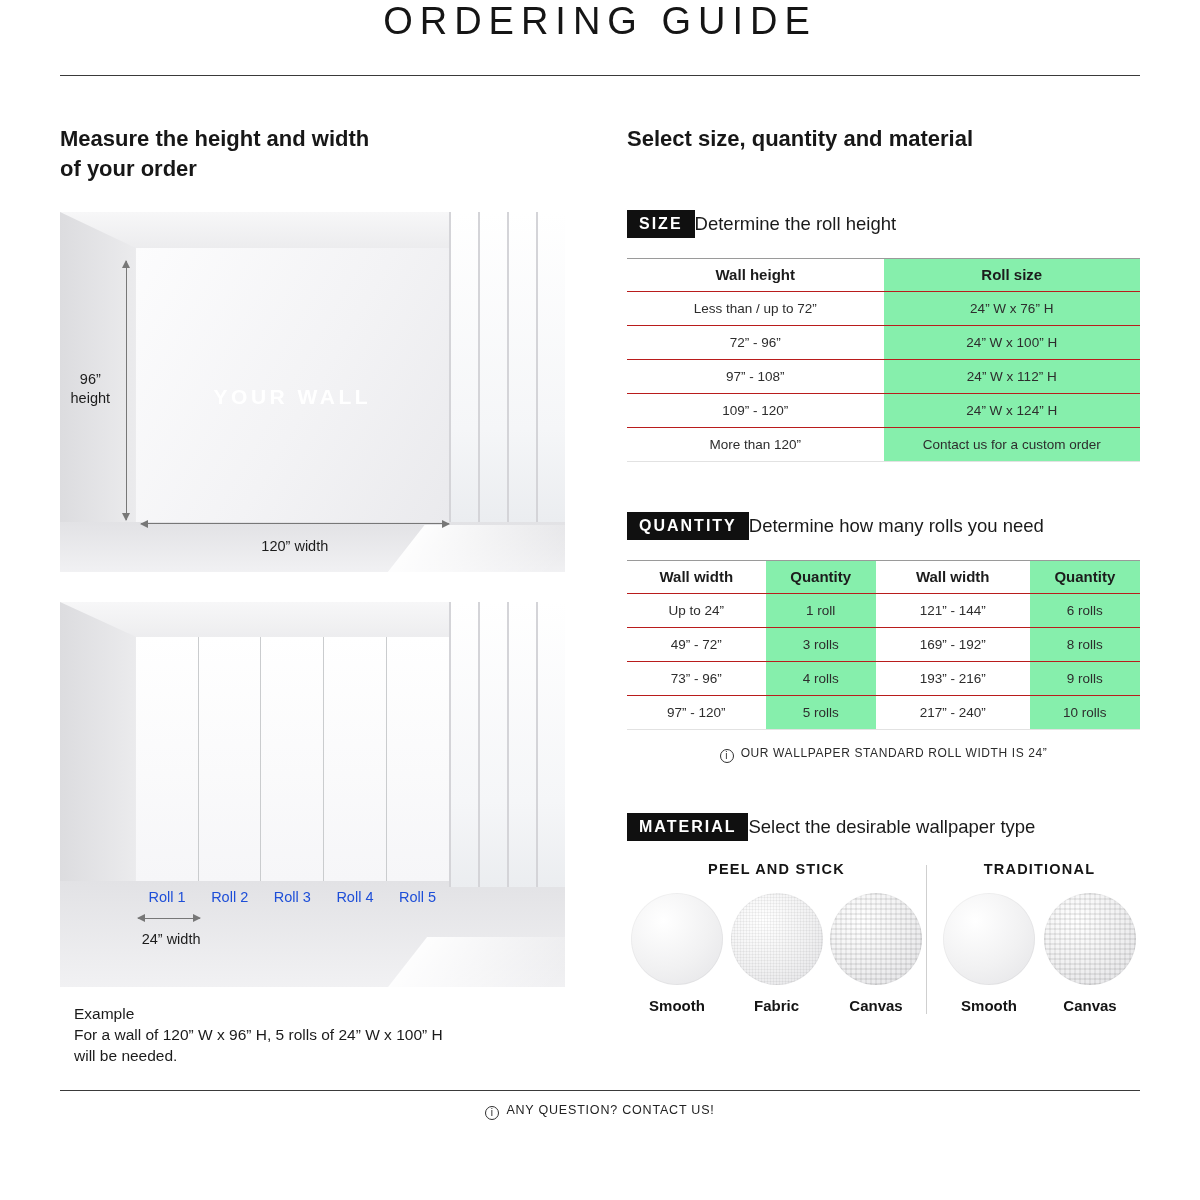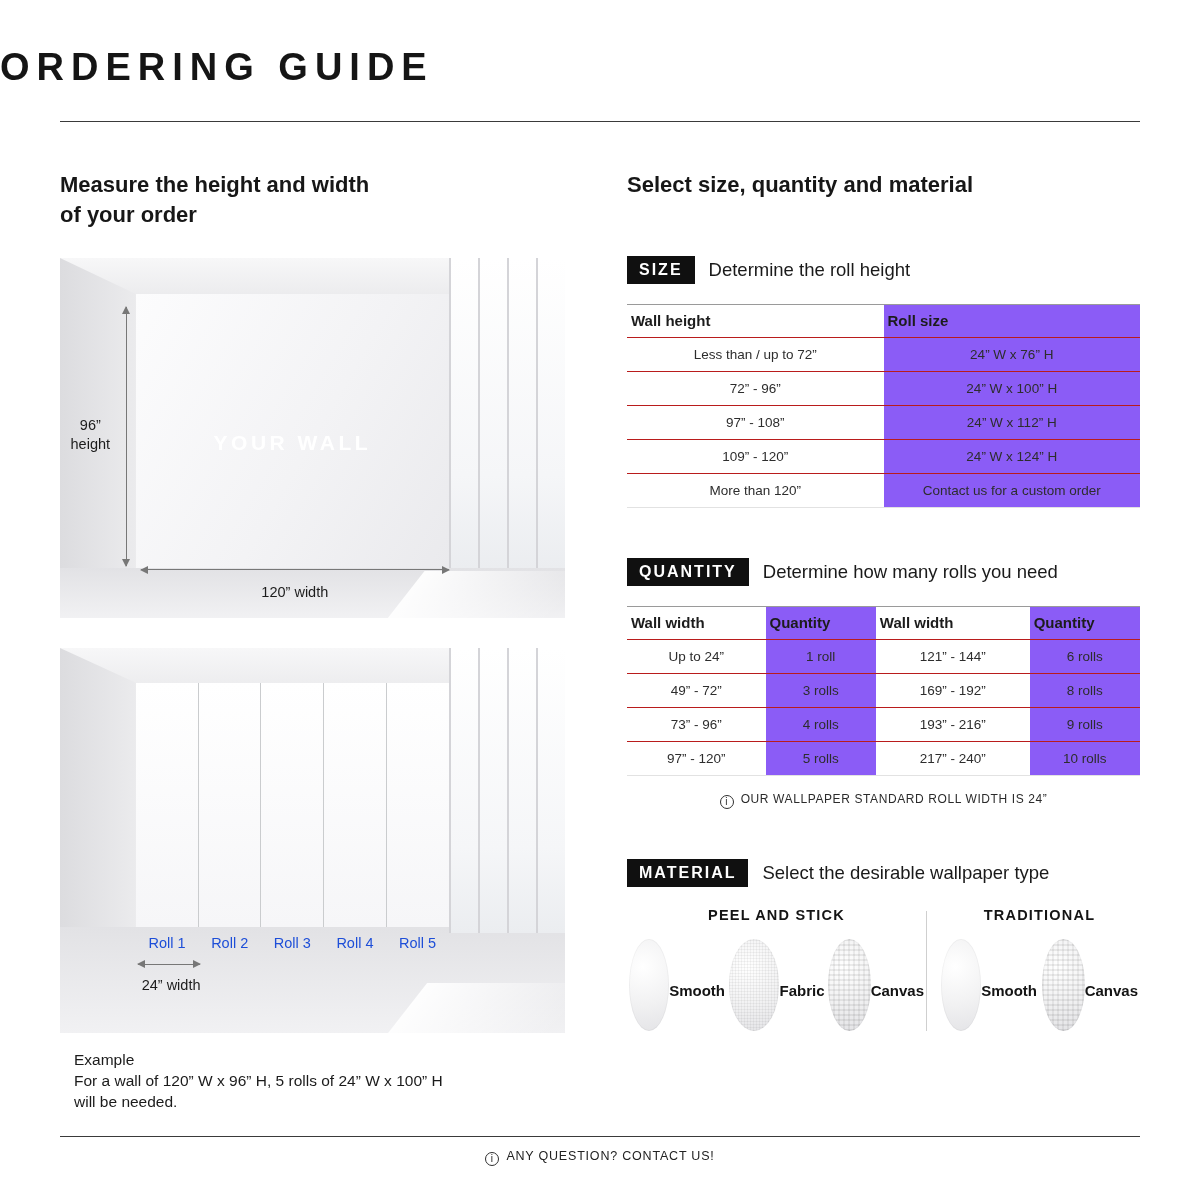--- a/index.html
+++ b/index.html
@@ -1,20 +1,20 @@
 <!DOCTYPE html>
 <html><head>
 <meta charset="utf-8">
 <style>
   * { margin:0; padding:0; box-sizing:border-box; }
   html,body { background:#ffffff; }
   body { font-family:"Liberation Sans", sans-serif; color:#1c1c1c; }
   .page { width:1200px; height:1200px; margin:0 auto; background:#fff; position:relative; overflow:hidden; }
 
-  .title { padding-top:46px; font-size:38px; font-weight:700; letter-spacing:7px; color:#151515; }
+  .title { text-align:center; font-size:38px; font-weight:400; letter-spacing:7px; color:#151515; }
   .rule { border:0; border-top:1.5px solid #3a3a3a; margin:32px 60px 0; }
   .bottom-rule { margin:24px 60px 0; }
 
   .columns { display:flex; padding:0 60px; align-items:flex-start; }
   .col-left { width:505px; margin-right:62px; flex:0 0 auto; }
   .col-right { width:513px; flex:0 0 auto; }
 
   .section-heading { margin-top:48px; font-size:22px; font-weight:600; line-height:30px; color:#171717; }
 
   
@@ -63,47 +63,47 @@
   .panel { flex:1; background:linear-gradient(to bottom,#ffffff,#f6f6f8); }
   .panel + .panel { border-left:1.5px solid #caccce; }
   .roll-labels { position:absolute; left:15%; top:74.5%; width:62%; display:flex; }
   .roll-labels span { flex:1; text-align:center; font-size:14.5px; color:#1d4ed8; }
   .dim-h2 { left:15.5%; top:82%; width:12.3%; }
   .dim-h2-label { position:absolute; left:14%; top:85.5%; width:16%; text-align:center; font-size:14.5px; color:#1c1c1c; }
 
   .example { margin-top:16px; padding-left:14px; font-size:15.5px; line-height:21px; color:#1b1b1b; }
 
   
-  .sec-head { display:flex; align-items:center; gap:14px; margin-top:50px; }
+  .sec-head { display:flex; align-items:center; margin-top:50px; }
   .sec-head.first { margin-top:56px; }
   .badge { background:#101010; color:#fff; font-weight:700; font-size:16px; letter-spacing:2px; padding:5px 12px; white-space:nowrap; }
   .sec-sub { font-size:18.5px; color:#1a1a1a; }
 
   table.data-table { width:100%; border-collapse:collapse; margin-top:20px; table-layout:fixed; }
-  table.data-table th { font-weight:700; font-size:15px; padding:7px 4px 8px; text-align:left; }
+  table.data-table th { font-weight:700; font-size:15px; padding:7px 4px 8px; text-align:center; }
   table.data-table td { font-size:13.5px; color:#2d2d2d; padding:9px 4px; text-align:center; }
   table.data-table thead tr { border-top:1px solid #9a9a9a; }
   table.data-table tbody tr { border-top:1px solid #b91c1c; }
   table.data-table tbody tr:last-child { border-bottom:1px solid #e2e2e2; }
-  td.gray, th.gray { background:#8b5cf6; }
+  td.gray, th.gray { background:#86efac; }
   td.small { font-size:12px; color:#3a3a3a; }
   td.tiny { font-size:11.5px; line-height:14px; padding:6px 28px; }
 
   .note { margin-top:16px; text-align:center; font-size:12px; letter-spacing:0.6px; color:#2b2b2b; }
   .info-i { display:inline-flex; width:14px; height:14px; border:1px solid #2f2f2f; border-radius:50%;
     align-items:center; justify-content:center; font-size:10px; margin-right:7px; vertical-align:-2px; font-style:normal; }
 
   .materials { display:flex; margin-top:20px; }
   .mat-group { display:flex; flex-direction:column; }
   .mat-group.peel { width:299px; }
   .mat-divider { width:1px; background:#cfcfcf; margin-top:4px; }
   .mat-group.trad { flex:1; padding-left:12px; }
   .mat-title { text-align:center; font-weight:700; font-size:14.5px; letter-spacing:1.2px; color:#141414; }
   .mat-items { display:flex; justify-content:space-between; margin-top:16px; padding:0 2px; }
-  .mat-item { display:flex; flex-direction:row; align-items:center; width:96px; }
+  .mat-item { display:flex; flex-direction:column; align-items:center; width:96px; }
   .circle { width:92px; height:92px; border-radius:50%;
     background:radial-gradient(circle at 35% 30%, #ffffff 0%, #f1f1f2 55%, #e3e3e6 100%);
     box-shadow: inset 0 0 0 1px rgba(0,0,0,0.035); }
   .tex-fabric { background-image:
       repeating-linear-gradient(0deg, rgba(0,0,0,0.045) 0 1px, transparent 1px 3px),
       repeating-linear-gradient(90deg, rgba(0,0,0,0.045) 0 1px, transparent 1px 3px),
       radial-gradient(circle at 35% 30%, #ffffff 0%, #f1f1f2 55%, #e3e3e6 100%); }
   .tex-canvas { background-image:
       repeating-linear-gradient(0deg, rgba(0,0,0,0.07) 0 2px, transparent 2px 5px),
       repeating-linear-gradient(90deg, rgba(0,0,0,0.06) 0 2px, transparent 2px 5px),

